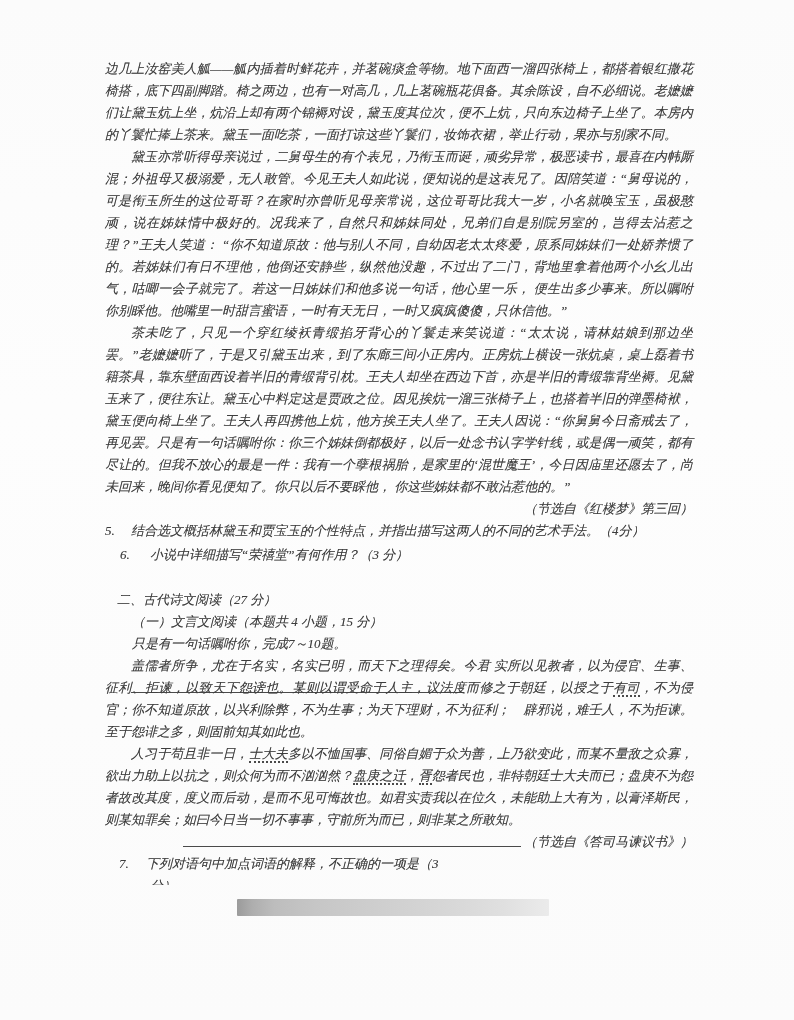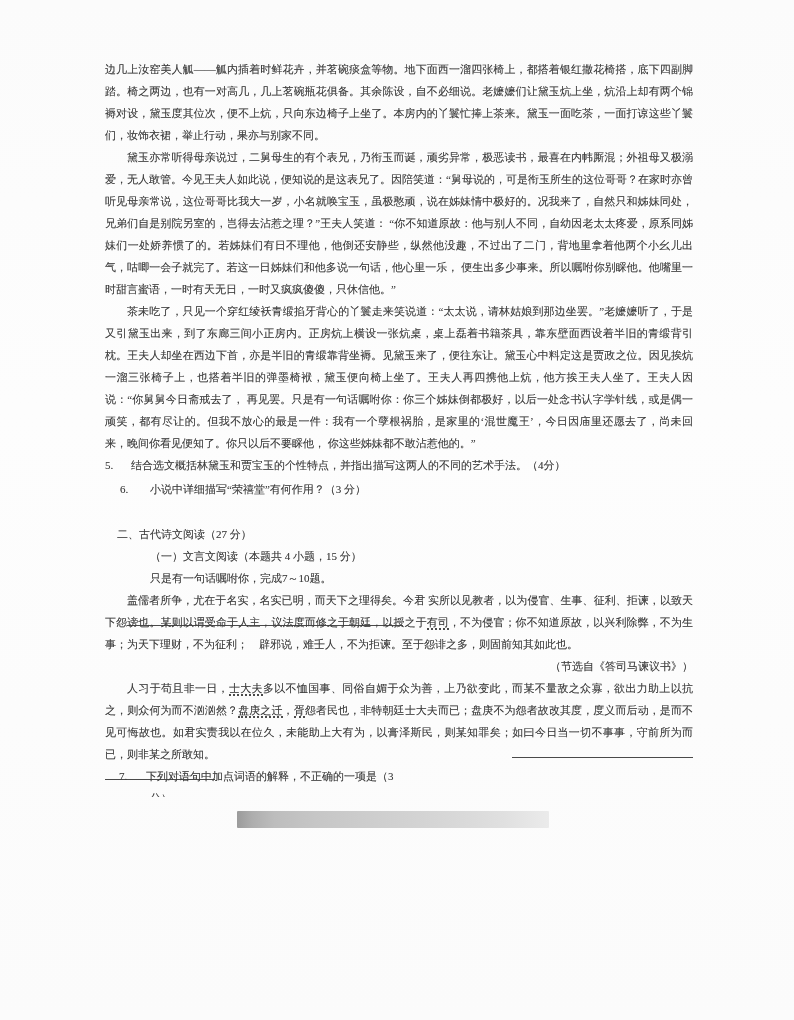--- a/index.html
+++ b/index.html
@@ -13,42 +13,43 @@
   .page {
     position:relative;
     width:794px; height:1020px;
     background:linear-gradient(180deg,#fbfbfb 0%,#fdfdfd 40%,#fbfbfb 100%);
     overflow:hidden;
   }
   .content {
     position:absolute;
     left:105px; top:58px;
     width:588px;
-    font-size:11px;
+    font-size:13px;
     line-height:22px;
     text-align:justify;
     text-shadow:0 0 .6px rgba(70,70,70,.45);
+    font-style:italic;
   }
   .para { margin:0; }
   .indent { text-indent:2em; }
   .attr { text-align:right; }
   
   .u { border-bottom:1px solid #4a4a4a; padding-bottom:19px; }
   
   .d { border-bottom:2px dotted #4a4a4a; }
   .qrow { display:flex; align-items:flex-start; }
   .qnum { flex:none; width:26px; }
   .qtext { flex:1; }
   .q5 { margin-top:0; }
   .q6 { margin-top:2px; margin-left:15px; }
   .q6 .qnum { width:30px; }
   .q7 { margin-left:14px; }
   .q7 .qnum { width:27px; }
   .sec-heading { margin-top:23px; margin-left:12px; }
-  .sub-heading, .instruction { margin-left:45px; }
+  .sub-heading, .instruction { margin-left:27px; }
   
   .cut { height:10px; overflow:hidden; }
   .cut .qtext-wrap { margin-left:45px; }
   
   .artifact-bar {
     margin:14px 0 0 132px;
     width:312px; height:17px;
     border-radius:1px;
     filter:blur(.6px);
     background:linear-gradient(to right,
@@ -61,42 +62,43 @@
 
 <div class="page">
   <div class="content">
 
     <p class="para"><span>边几上汝窑美人觚——觚内插着时鲜花卉，并茗碗痰盒等物。地下面西一溜四张椅上，都搭着银红撒花椅搭，底下四副脚踏。椅之两边，也有一对高几，几上茗碗瓶花俱备。其余陈设，自不必细说。老嬷嬷们让黛玉炕上坐，炕沿上却有两个锦褥对设，黛玉度其位次，便不上炕，只向东边椅子上坐了。本房内的丫鬟忙捧上茶来。黛玉一面吃茶，一面打谅这些丫鬟们，妆饰衣裙，举止行动，果亦与别家不同。</span></p>
 
     <p class="para indent"><span>黛玉亦常听得母亲说过，二舅母生的有个表兄，乃衔玉而诞，顽劣异常，极恶读书，最喜在内帏厮混；外祖母又极溺爱，无人敢管。今见王夫人如此说，便知说的是这表兄了。因陪笑道：“舅母说的，可是衔玉所生的这位哥哥？在家时亦曾听见母亲常说，这位哥哥比我大一岁，小名就唤宝玉，虽极憨顽，说在姊妹情中极好的。况我来了，自然只和姊妹同处，兄弟们自是别院另室的，岂得去沾惹之理？”王夫人笑道： “你不知道原故：他与别人不同，自幼因老太太疼爱，原系同姊妹们一处娇养惯了的。若姊妹们有日不理他，他倒还安静些，纵然他没趣，不过出了二门，背地里拿着他两个小幺儿出气，咕唧一会子就完了。若这一日姊妹们和他多说一句话，他心里一乐， 便生出多少事来。所以嘱咐你别睬他。他嘴里一时甜言蜜语，一时有天无日，一时又疯疯傻傻，只休信他。”</span></p>
 
     <p class="para indent"><span>茶未吃了，只见一个穿红绫袄青缎掐牙背心的丫鬟走来笑说道：“太太说，请林姑娘到那边坐罢。”老嬷嬷听了，于是又引黛玉出来，到了东廊三间小正房内。正房炕上横设一张炕桌，桌上磊着书籍茶具，靠东壁面西设着半旧的青缎背引枕。王夫人却坐在西边下首，亦是半旧的青缎靠背坐褥。见黛玉来了，便往东让。黛玉心中料定这是贾政之位。因见挨炕一溜三张椅子上，也搭着半旧的弹墨椅袱，黛玉便向椅上坐了。王夫人再四携他上炕，他方挨王夫人坐了。王夫人因说：“你舅舅今日斋戒去了， 再见罢。只是有一句话嘱咐你：你三个姊妹倒都极好，以后一处念书认字学针线，或是偶一顽笑，都有尽让的。但我不放心的最是一件：我有一个孽根祸胎，是家里的‘混世魔王’，今日因庙里还愿去了，尚未回来，晚间你看见便知了。你只以后不要睬他， 你这些姊妹都不敢沾惹他的。”</span></p>
 
+    <p class="para attr">（节选自《红楼梦》第三回）</p>
 
     <div class="qrow q5">
       <span class="qnum">5.</span>
       <span class="qtext">结合选文概括林黛玉和贾宝玉的个性特点，并指出描写这两人的不同的艺术手法。（4分）</span>
     </div>
 
     <div class="qrow q6">
       <span class="qnum">6.</span>
       <span class="qtext">小说中详细描写“荣禧堂”有何作用？（3 分）</span>
     </div>
 
     <div class="para sec-heading">二、古代诗文阅读（27 分）</div>
 
     <div class="para sub-heading">（一）文言文阅读（本题共 4 小题，15 分）</div>
 
     <div class="para instruction">只是有一句话嘱咐你，完成7～10题。</div>
 
     <p class="para indent"><span class="u">盖儒者所争，尤在于名实，名实已明，而天下之理得矣。</span><span>今君 实所以见教者，以为侵官、生事、征利、拒谏，以致天下怨谤也。某则以谓受命于人主，议法度而修之于朝廷，以授之于</span><span class="d">有司</span><span>，不为侵官；你不知道原故，以兴利除弊，不为生事；为天下理财，不为征利；　辟邪说，难壬人，不为拒谏。至于怨诽之多，则固前知其如此也。</span></p>
 
+    <p class="para indent"><span>人习于苟且非一日，</span><span class="d">士大夫</span><span>多以不恤国事、同俗自媚于众为善，上乃欲变此，而某不量敌之众寡，欲出力助上以抗之，则众何为而不汹汹然？</span><span class="d">盘庚之迁</span><span>，</span><span class="d">胥</span><span>怨者民也，非特朝廷士大夫而已；盘庚不为怨者故改其度，度义而后动，是而不见可悔故也。如君实责我以在位久，未能助上大有为，以膏泽斯民，则某知罪矣；</span><span class="u">如曰今日当一切不事事，守前所为而已，则非某之所敢知。</span></p>
+
     <p class="para attr">（节选自《答司马谏议书》）</p>
-
-    <p class="para indent"><span>人习于苟且非一日，</span><span class="d">士大夫</span><span>多以不恤国事、同俗自媚于众为善，上乃欲变此，而某不量敌之众寡，欲出力助上以抗之，则众何为而不汹汹然？</span><span class="d">盘庚之迁</span><span>，</span><span class="d">胥</span><span>怨者民也，非特朝廷士大夫而已；盘庚不为怨者故改其度，度义而后动，是而不见可悔故也。如君实责我以在位久，未能助上大有为，以膏泽斯民，则某知罪矣；</span><span class="u">如曰今日当一切不事事，守前所为而已，则非某之所敢知。</span></p>
 
     <div class="qrow q7">
       <span class="qnum">7.</span>
       <span class="qtext">下列对语句中加点词语的解释，不正确的一项是（3</span>
     </div>
 
     <div class="cut">
       <div class="qtext-wrap">分）</div>
     </div>
 

